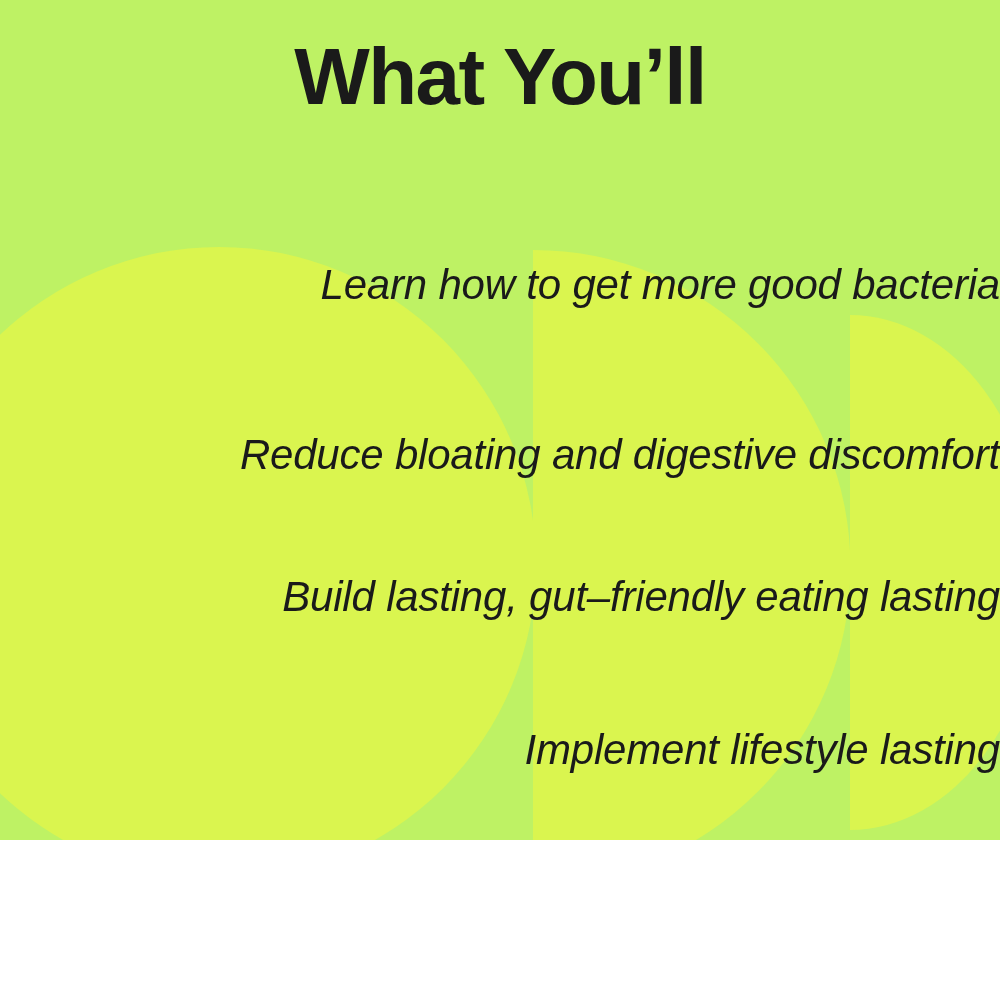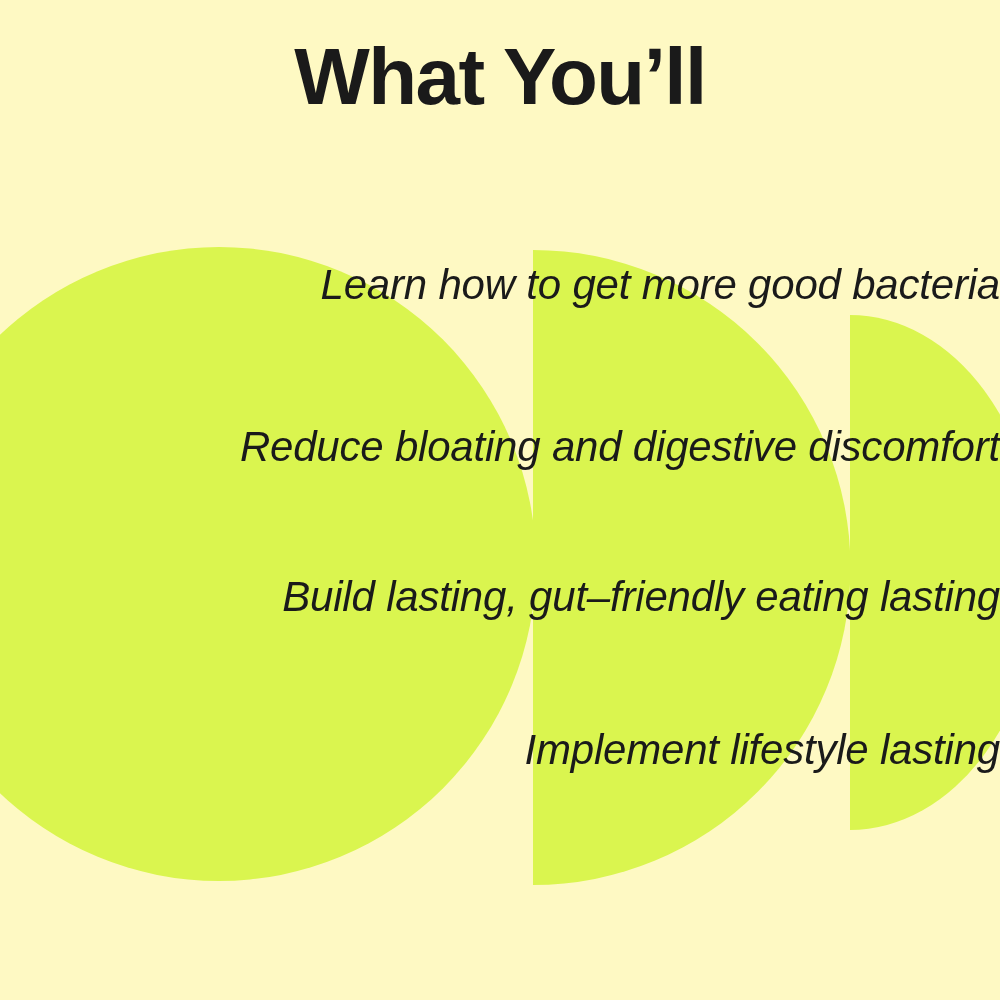--- a/index.html
+++ b/index.html
@@ -9,22 +9,22 @@
   body {
     width: 1000px;
     height: 1000px;
     overflow: hidden;
     font-family: "Liberation Sans", sans-serif;
   }
 
   #canvas {
     position: relative;
     width: 1000px;
-    height: 1000px;
-    background: #fef9c3;
+    height: 840px;
+    background: #bef264;
     overflow: hidden;
   }
 
   
   #shapes {
     position: absolute;
     inset: 0;
     width: 1000px;
     height: 1000px;
     z-index: 1;
@@ -68,21 +68,21 @@
     font-family: "Liberation Sans", sans-serif;
     font-style: italic;
     font-weight: 400;
     font-size: 42px;
     line-height: 1;
     letter-spacing: -0.2px;
     color: #1a1a1a;
     white-space: nowrap;
   }
   .b0 { top: 18px;  }
-  .b1 { top: 180px; }
+  .b1 { top: 188px; }
   .b2 { top: 330px; }
   .b3 { top: 483px; }
   .b4 { top: 642px; }
 </style>
 </head>
 <body>
 
 <div id="canvas">
 
   <svg id="shapes" viewBox="0 0 1000 1000" width="1000" height="1000" xmlns="http://www.w3.org/2000/svg" aria-hidden="true">

